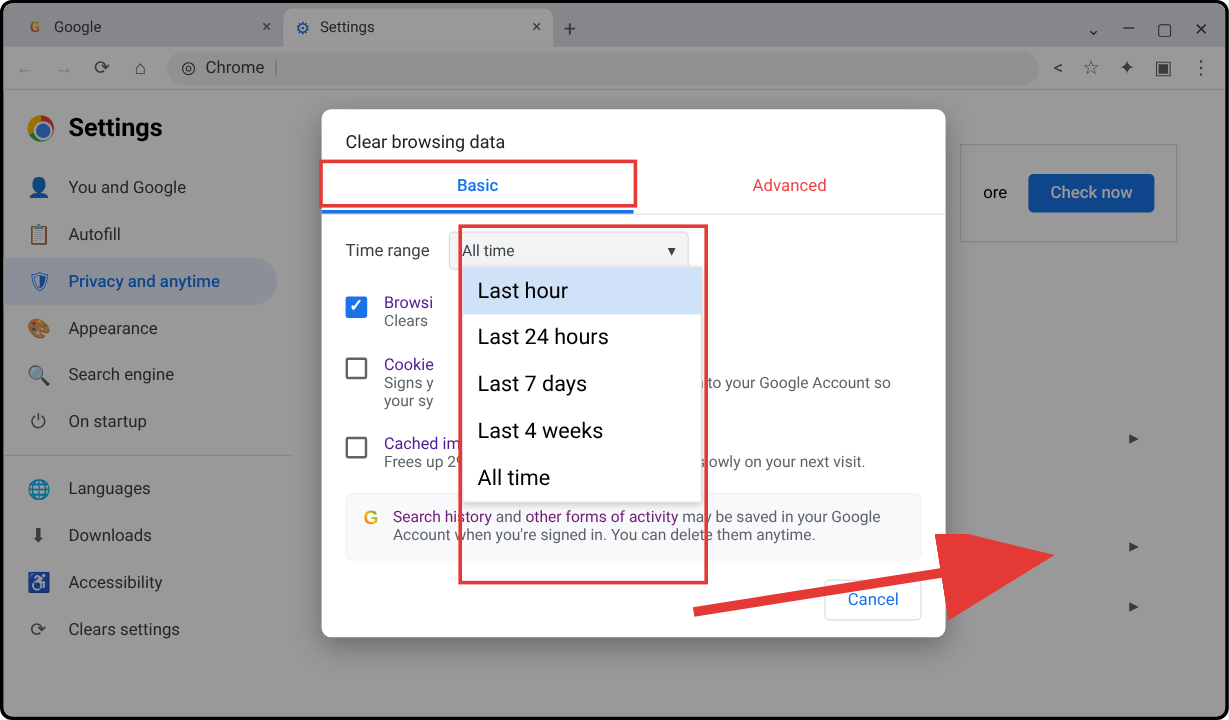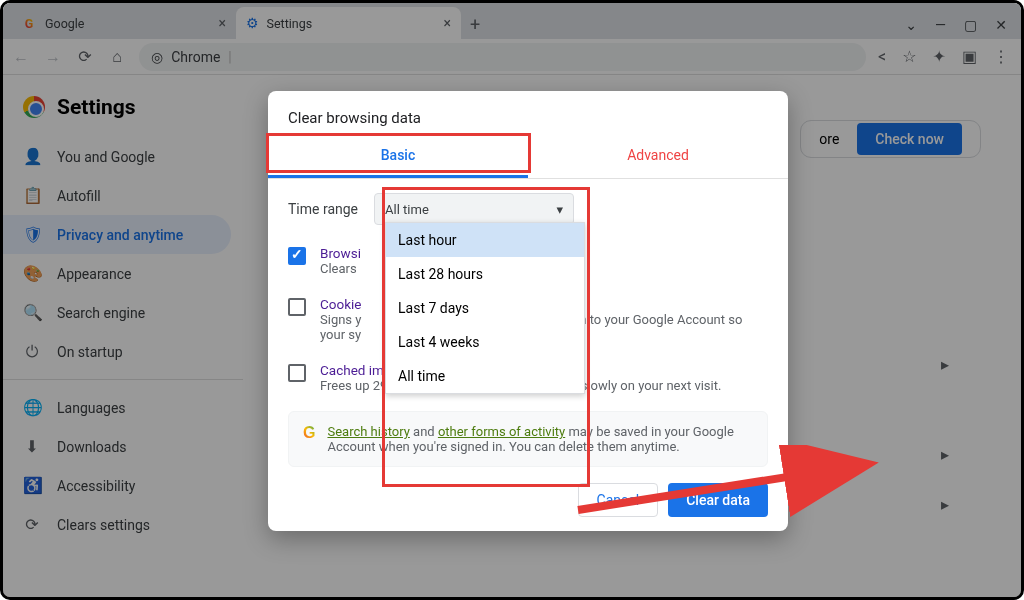--- a/index.html
+++ b/index.html
@@ -28,57 +28,57 @@
   .sidebar h1 { display:flex; align-items:center; gap:12px; font-size:21px; padding: 4px 20px 18px; }
   .chrome-logo { width:22px; height:22px; border-radius:50%; background: conic-gradient(#ea4335 0 120deg,#34a853 120deg 240deg,#fbbc05 240deg 360deg); position:relative;}
   .chrome-logo::after{content:"";position:absolute;top:5px;left:5px;width:12px;height:12px;border-radius:50%;background:#4285f4;border:2px solid #fff;}
   .nav-item { display:flex; align-items:center; gap:16px; padding: 10px 20px; font-size:14px; color:#3c4043; border-radius: 0 20px 20px 0; margin-right:12px;}
   .nav-item.selected { background:#e8f0fe; color:#1a73e8; font-weight:500;}
   .nav-sep { border-top:1px solid #e0e0e0; margin: 8px 0;}
   .nav-item .ni-icon { width:18px; text-align:center; font-size:16px; color:#5f6368;}
   .nav-item.selected .ni-icon { color:#1a73e8;}
 
   .content { flex:1; position:relative; padding: 20px 30px; }
-  .safety-card { position:absolute; right:40px; top:45px; background:#fff; border:1px solid #dadce0; border-radius:11px; padding: 2px 18px; display:flex; align-items:center; gap:18px; font-size:14px; }
+  .safety-card { position:absolute; right:40px; top:45px; background:#fff; border:1px solid #dadce0; border-radius:0; padding: 24px 18px; display:flex; align-items:center; gap:18px; font-size:14px; }
   .btn-blue { background:#1a73e8; color:#fff; border:none; border-radius:4px; padding:8px 18px; font-size:14px; font-weight:500;}
   .chev-card { position:absolute; right:60px; width:20px; color:#5f6368;} .cc2{top:280px;} .cc3{top:370px;} .cc4{top:420px;}
 
   
   .overlay { position:absolute; inset:0; background: rgba(0,0,0,0.4); }
 
   
   .dialog { position:absolute; top: 88px; left: 252px; width: 520px; background:#fff; border-radius:8px; box-shadow: 0 8px 24px rgba(0,0,0,.3); padding-bottom: 60px; margin-left: 13px; }
   .dialog-title { font-size:15px; color:#202124; padding: 18px 20px 8px; }
   .dialog-tabs { display:flex; border-bottom:1px solid #e0e0e0;}
   .dialog-tab { flex:1; text-align:center; padding:12px 0; font-size:14px; color:#ef4444;}
   .dialog-tab.active { color:#1a73e8; font-weight:500; border-bottom:3px solid #1a73e8;}
 
   .red-box-tab { position:absolute; top:42px; left:-2px; width:265px; height:40px; border:3px solid #e53935; pointer-events:none;}
 
   .dlg-body { padding: 14px 20px 4px; font-size:14px; color:#3c4043;}
   .timerange-row { display:flex; align-items:center; gap:16px; margin-bottom:12px;text-align:center;}
   .select-box { width:200px; height:32px; border:1px solid #dadce0; border-radius:4px; background:#f1f3f4; display:flex; align-items:center; padding:0 10px; font-size:13px; justify-content:space-between; color:#3c4043;}
 
-  .dropdown-list { position:absolute; top:131px; left:117px; width:200px; background:#fff; border:1px solid #dadce0; box-shadow:0 2px 6px rgba(0,0,0,.2); font-size:14px; z-index:5;}
+  .dropdown-list { position:absolute; top:131px; left:117px; width:200px; background:#fff; border:1px solid #dadce0; box-shadow:0 2px 6px rgba(0,0,0,.2); font-size:18px; z-index:5;}
   .dropdown-list .opt { padding:9px 12px;}
   .dropdown-list .opt.hl { background:#cfe2f7;}
 
   .red-box-dd { position:absolute; top:96px; left:114px; width:208px; height:300px; border:3px solid #e53935; pointer-events:none; z-index:6;}
 
   .check-row { display:flex; gap:14px; padding: 8px 0 12px;}
   .chk { width:18px; height:18px; border:2px solid #5f6368; border-radius:2px; flex-shrink:0; margin-top:2px;}
   .chk.on { background:#1a73e8; border-color:#1a73e8; position:relative;}
   .chk.on::after{content:"✓"; color:#fff; position:absolute; top:-3px; left:1px; font-size:14px; font-weight:bold;}
   .check-row .txt { font-size:13.5px;}
   .check-row .txt .t1 { color:#4c1d95;}
   .check-row .txt .t2 { color:#5f6368; font-size:13px;}
 
   .info-box { background:#f8f9fa; border:1px solid #f1f3f4; border-radius:6px; padding:12px 14px; display:flex; gap:12px; font-size:13px; color:#5f6368; margin-top:6px;}
   .info-box .g-icon { width:20px; font-weight:bold; font-family: Arial; font-size:16px; background: linear-gradient(45deg,#4285f4,#ea4335,#fbbc05,#34a853); -webkit-background-clip:text; background-clip:text; color:transparent;}
-  .info-box a { color:#4d7c0f; text-decoration: underline;}
+  .info-box a { color:#701a75; }
 
   .dialog-footer { position:absolute; bottom:14px; right:20px; display:flex; gap:10px;}
   .btn-flat { background:#fff; border:1px solid #dadce0; color:#1a73e8; border-radius:4px; padding:8px 18px; font-size:14px;}
 
   
   .arrow { position:absolute; bottom:6px; left:300px; width:320px; height:80px; pointer-events:none; z-index:20;}
   .arrow svg { width:100%; height:100%; }
 
   .favicon-g { width:16px; height:16px; display:inline-flex; align-items:center; justify-content:center; }
   .gear { color:#1a73e8; font-size:14px;}
@@ -231,30 +231,29 @@
     <div class="info-box">
       <span class="g-icon">G</span>
       <div>
         <a>Search history</a><span> and </span><a>other forms of activity</a><span> may be saved in your Google Account when you're signed in. You can delete them anytime.</span>
       </div>
     </div>
   </div>
 
   <div class="dropdown-list">
     <div class="opt hl">Last hour</div>
-    <div class="opt">Last 28 hours</div>
+    <div class="opt">Last 24 hours</div>
     <div class="opt">Last 7 days</div>
     <div class="opt">Last 4 weeks</div>
     <div class="opt">All time</div>
   </div>
   <div class="red-box-dd"></div>
 
   <div class="dialog-footer">
     <button class="btn-flat">Cancel</button>
-    <button class="btn-blue">Clear data</button>
   </div>
 
   <div class="arrow">
     <svg viewBox="0 0 320 80">
       <defs>
           <marker id="ah" markerWidth="14" markerHeight="14" refX="10" refY="5" orient="auto">
             <path d="M0,0 L12,5 L0,10 Z" fill="#e53935"></path>
           </marker>
         </defs>
       <line x1="10" y1="65" x2="295" y2="20" stroke="#e53935" stroke-width="8" marker-end="url(#ah)"></line>

